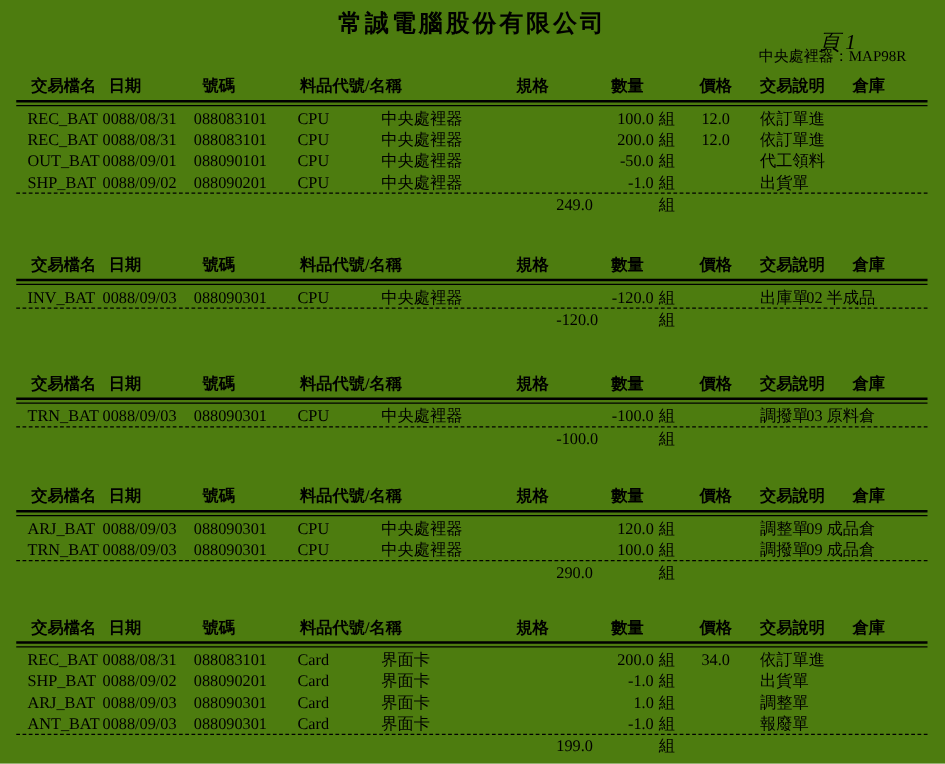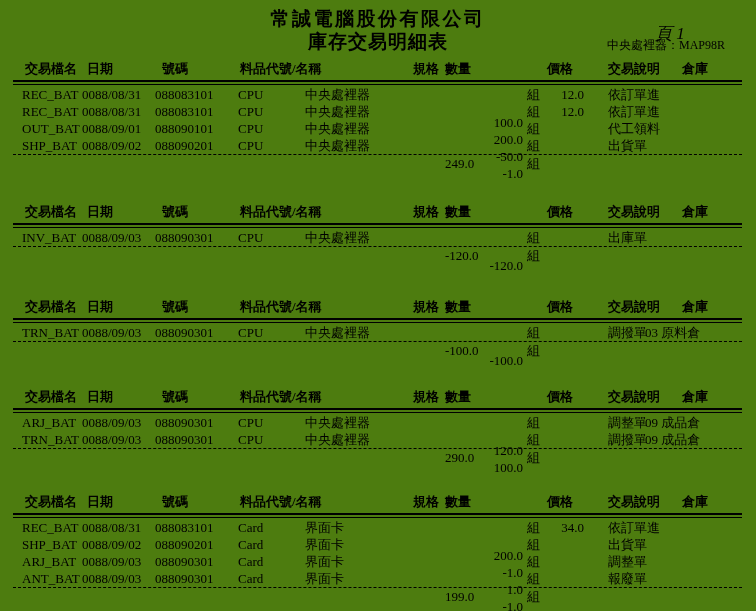--- a/index.html
+++ b/index.html
@@ -46,47 +46,46 @@
     padding-left:22px;
   }
   .hrow{height:18px;line-height:18px;font-weight:bold;}
   .row,.trow{height:17px;line-height:17px;}
   .c{white-space:nowrap;overflow:visible;}
 
   .h-file{padding-left:3px;}
   .h-date{padding-left:5px;}
   .h-num{padding-left:7px;}
   .h-item{grid-column:span 2;padding-left:2px;}
-  .h-qty{padding-right:8px;}
-  .h-price{text-align:left;}
+  .h-qty{text-align:right;padding-right:8px;}
+  .h-price{text-align:center;}
   .h-desc{padding-left:10px;}
   .h-wh{padding-left:37px;}
 
-  .c-qty{text-align:right;margin-top:28px;}
+  .c-qty{text-align:right;}
   .c-unit{padding-left:4px;}
   .c-price{text-align:center;}
   .c-desc{padding-left:10px;}
 
   .dline{
     margin:2px 0 1px 13px;width:729px;height:2px;
     border-top:2px solid #000;border-bottom:1px solid #000;
   }
   .dashed{
     margin-left:13px;width:729px;height:0;
     border-top:1px dashed #000;
   }
   .t-qty{grid-column:7;text-align:left;}
   .t-unit{grid-column:8;padding-left:4px;}
 </style>
 </head>
 <body>
 
 <div class="page">
   <div class="title1">常誠電腦股份有限公司</div>
-  <div class="title2">庫存交易明細表</div>
   <div class="page-num">頁 1</div>
   <div class="report-file">中央處裡器：MAP98R</div>
   <div class="sections">
   <div class="section">
     <div class="hrow">
       <span class="c h-file">交易檔名</span>
       <span class="c h-date">日期</span>
       <span class="c h-num">號碼</span>
       <span class="c h-item">料品代號/名稱</span>
       <span class="c h-spec">規格</span>
@@ -177,20 +176,21 @@
             <span class="c c-file">INV_BAT</span>
             <span class="c c-date">0088/09/03</span>
             <span class="c c-num">088090301</span>
             <span class="c c-code">CPU</span>
             <span class="c c-name">中央處裡器</span>
             <span class="c c-spec"></span>
             <span class="c c-qty">-120.0</span>
             <span class="c c-unit">組</span>
             <span class="c c-price"></span>
             <span class="c c-desc">出庫單</span>
+            <span class="c c-wh">02 半成品</span>
           </div>
         </div>
     <div class="dashed"></div>
     <div class="trow">
       <span class="c t-qty">-120.0</span>
       <span class="c t-unit">組</span>
     </div>
   </div>
 
   <div class="section">

